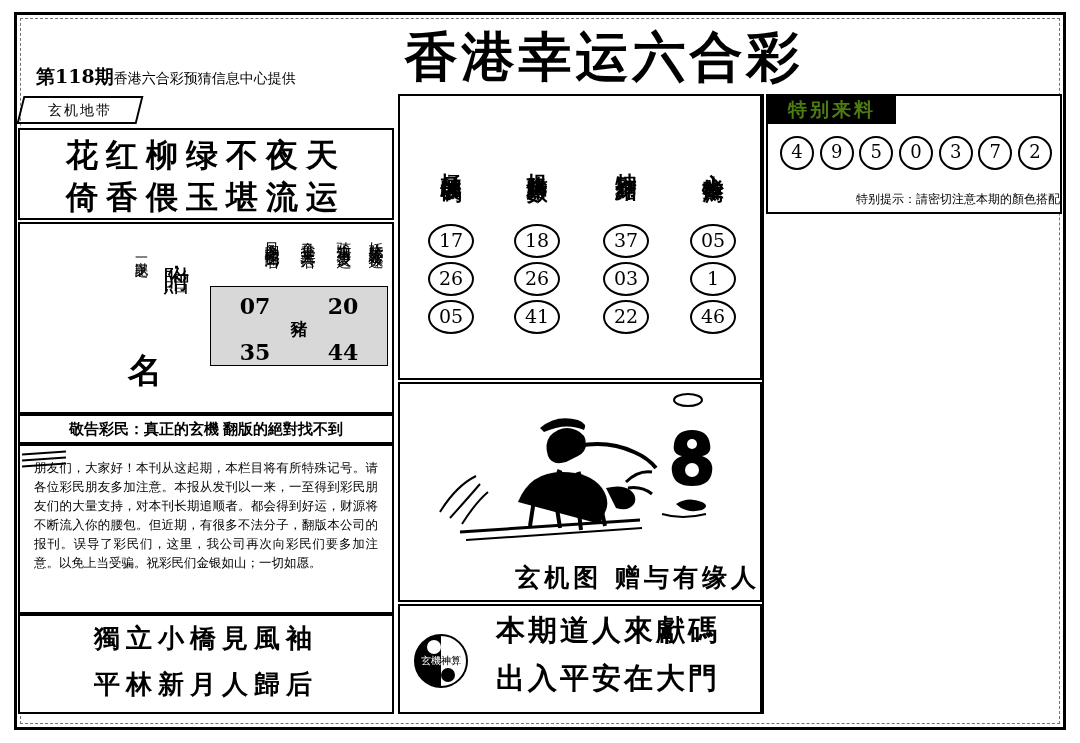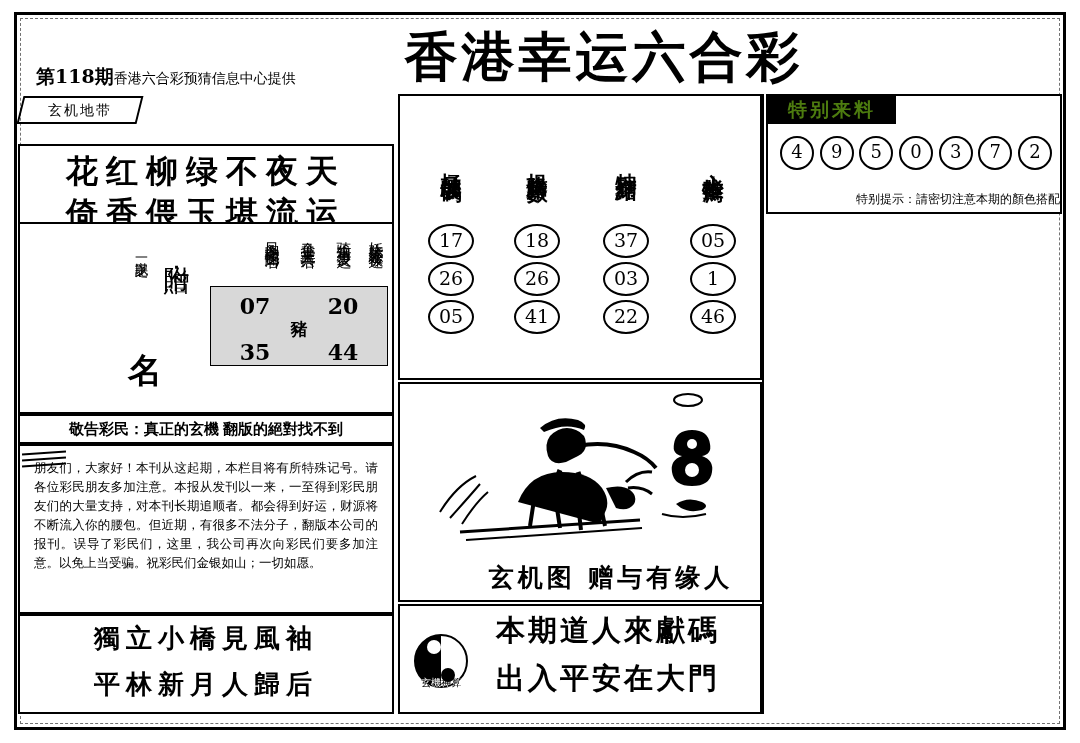--- a/index.html
+++ b/index.html
@@ -23,21 +23,21 @@
 
   .box{border:2px solid #000;box-sizing:border-box;position:absolute;background:#fff;}
 
   
   .tag{position:absolute;left:20px;top:96px;width:120px;height:28px;
       border:2px solid #000;transform:skewX(-14deg);box-sizing:border-box;}
   .tag span{display:block;transform:skewX(14deg);text-align:center;font-size:14px;
       font-family:"DejaVu Serif",serif;line-height:24px;letter-spacing:2px;}
 
   
-  .couplet{left:18px;top:144px;width:376px;height:92px;}
+  .couplet{left:18px;top:128px;width:376px;height:92px;}
   .couplet .ln{font-family:"DejaVu Serif",serif;font-weight:bold;font-size:32px;
       text-align:center;letter-spacing:8px;line-height:42px;}
   .couplet .ln:first-child{margin-top:4px;}
 
   
   .poemblock{left:18px;top:222px;width:376px;height:192px;}
   .vtext{writing-mode:vertical-rl;text-orientation:upright;font-family:"DejaVu Serif",serif;
       line-height:1.15;}
   .p-col1{position:absolute;right:8px;top:6px;height:176px;font-size:15px;letter-spacing:2px;}
   .p-col2{position:absolute;right:40px;top:6px;height:176px;font-size:15px;letter-spacing:2px;}
@@ -77,37 +77,37 @@
   .bnum{left:398px;top:94px;width:364px;height:286px;}
   .bcol{position:absolute;top:8px;width:82px;text-align:center;}
   .bcol .hdr{font-family:"DejaVu Serif",serif;font-size:21px;font-weight:bold;
       writing-mode:vertical-rl;text-orientation:upright;letter-spacing:3px;margin:0 auto;
       height:116px;}
   .ball{width:42px;height:30px;border:2px solid #000;border-radius:50%;margin:4px auto;
       font-family:"DejaVu Serif",serif;font-size:19px;line-height:28px;text-align:center;}
 
   
   .bpic{left:398px;top:382px;width:364px;height:220px;}
-  .bcap{position:absolute;left:0;bottom:6px;width:100%;text-align:center;
-      font-family:"DejaVu Serif",serif;font-size:25px;font-weight:bold;letter-spacing:4px;padding-left:31px;}
+  .bcap{position:absolute;left:0;bottom:6px;width:100%;text-align:right;
+      font-family:"DejaVu Serif",serif;font-size:25px;font-weight:bold;letter-spacing:4px;}
 
   
   .bslogan{left:398px;top:604px;width:364px;height:110px;}
   .bslogan .ln{font-family:"DejaVu Serif",serif;font-weight:bold;font-size:29px;
       letter-spacing:3px;line-height:48px;text-align:center;padding-left:56px;}
   .yin{position:absolute;left:14px;top:28px;width:50px;height:50px;border-radius:50%;
       border:2px solid #000;background:
         linear-gradient(90deg,#000 0 50%,#fff 50% 100%);}
   .yin:before{content:"";position:absolute;left:11px;top:4px;width:14px;height:14px;
       border-radius:50%;background:#fff;}
   .yin:after{content:"";position:absolute;right:11px;bottom:4px;width:14px;height:14px;
       border-radius:50%;background:#000;}
   .yin .lbl{position:absolute;left:0;top:0;width:100%;height:100%;
-      font-family:Liberation Mono, monospace;font-size:10px;color:#000;text-align:center;
-      line-height:50px;mix-blend-mode:difference;color:#fff;margin-top:23px;}
+      font-family:Liberation Sans, sans-serif;font-size:10px;color:#000;text-align:center;
+      line-height:50px;mix-blend-mode:difference;color:#fff;}
 
   
   .cbox{left:766px;top:94px;width:296px;height:120px;}
   .cbanner{position:absolute;left:0;top:-2px;width:128px;height:30px;background:#000;
       color:#4d7c0f;font-family:"DejaVu Serif",serif;font-size:19px;font-weight:bold;
       text-align:center;line-height:30px;letter-spacing:3px;}
   .cnums{position:absolute;left:12px;top:40px;width:272px;display:flex;
       justify-content:space-between;align-items:center;}
   .cnums .cb{width:30px;height:30px;border:2px solid #000;border-radius:50%;
       font-family:"DejaVu Serif",serif;font-size:18px;text-align:center;line-height:28px;}

